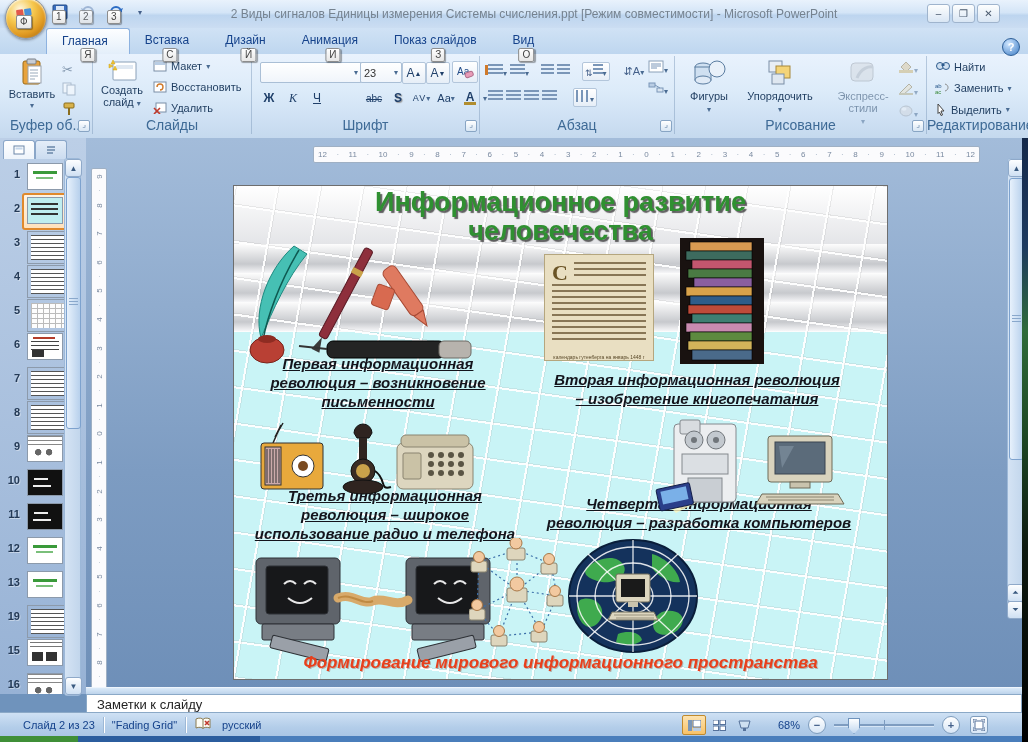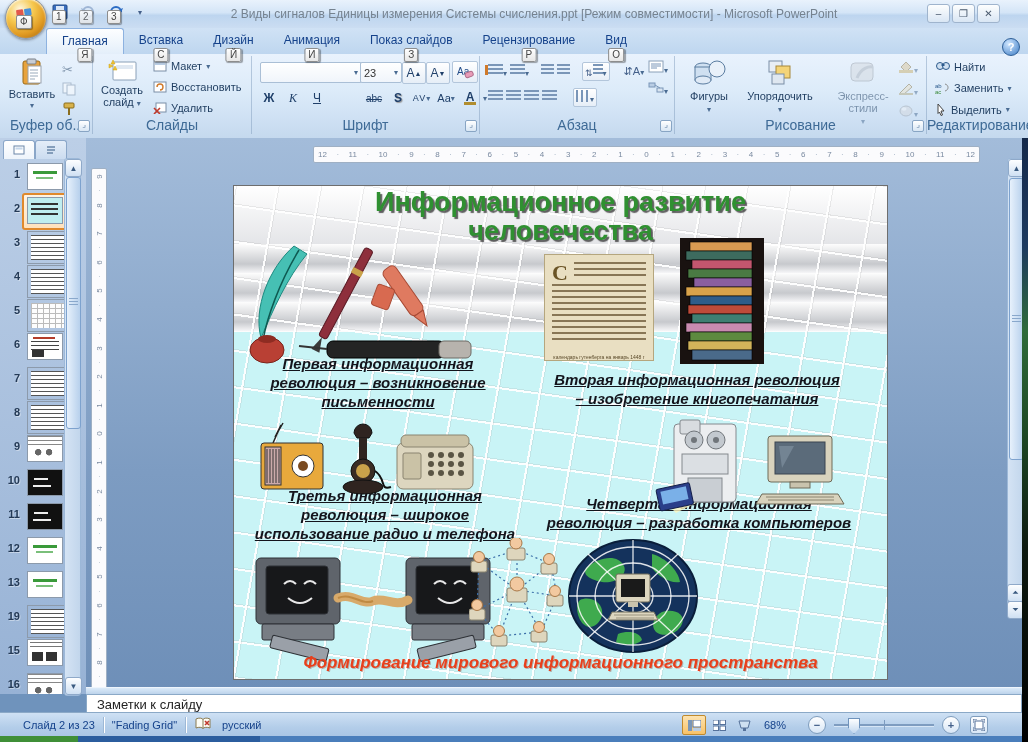--- a/index.html
+++ b/index.html
@@ -19,21 +19,21 @@
   .keytip{position:absolute;background:linear-gradient(#ffffff,#e6e6e6);border:1px solid #8d8d8d;border-radius:2px;
     font-size:10px;color:#444;padding:0 3px;line-height:12px;box-shadow:1px 1px 1px rgba(0,0,0,.35);z-index:60;}
   #qat{position:absolute;left:50px;top:3px;display:flex;gap:8px;align-items:center;z-index:30;}
   .qat-btn{width:20px;height:18px;display:flex;align-items:center;justify-content:center;}
   .win-btns{position:absolute;right:28px;top:4px;display:flex;gap:2px;}
   .win-btn{width:21px;height:17px;border:1px solid #9fb4cd;border-radius:3px;font-size:10px;color:#4a5a6e;
     background:linear-gradient(#fdfefe,#d9e6f4);display:flex;align-items:center;justify-content:center;}
   
   #tabrow{position:absolute;left:0;top:28px;width:100%;height:26px;background:linear-gradient(#d0e2f5,#bed6ef);}
   #ribbon-tabs{position:absolute;left:46px;top:0;height:26px;display:flex;}
-  .tab{position:relative;padding:5px 15px 4px 15px;font-size:12px;color:#15428b;white-space:nowrap;}
+  .tab{position:relative;padding:5px 21px 4px 15px;font-size:12px;color:#15428b;white-space:nowrap;}
   .tab.active{background:linear-gradient(#fdfeff,#eef5fc 60%,#e3eefa);border:1px solid #8db2e0;border-bottom:none;
     border-radius:3px 3px 0 0;color:#15428b;}
   .tab .keytip{bottom:-8px;left:50%;transform:translateX(-50%);}
   #help-btn{position:absolute;right:8px;top:38px;width:16px;height:16px;border-radius:50%;z-index:35;
     background:radial-gradient(circle at 35% 30%,#cfe6ff,#3f7ec6);color:#fff;font-weight:bold;font-size:11px;
     display:flex;align-items:center;justify-content:center;border:1px solid #2d5e97;}
   
   #ribbon{position:absolute;left:0;top:54px;width:100%;height:84px;
     background:linear-gradient(#e9f2fd 0%,#dcebf9 45%,#cfe1f4 75%,#c5d9ee 100%);border-bottom:1px solid #86a4c6;}
   .rgroup{position:absolute;top:2px;height:78px;border-right:1px solid rgba(130,158,190,.5);}
@@ -169,21 +169,20 @@
     </div>
   </div>
 
   <div id="tabrow">
     <div id="ribbon-tabs">
         <div class="tab active"><span>Главная</span><span class="keytip">Я</span></div>
         <div class="tab"><span>Вставка</span><span class="keytip">С</span></div>
         <div class="tab"><span>Дизайн</span><span class="keytip">Й</span></div>
         <div class="tab"><span>Анимация</span><span class="keytip">И</span></div>
         <div class="tab"><span>Показ слайдов</span><span class="keytip">З</span></div>
-        <div class="tab"><span>Рецензирование</span><span class="keytip">Р</span></div>
         <div class="tab"><span>Вид</span><span class="keytip">О</span></div>
       </div>
   </div>
   <div id="help-btn">?</div>
 
   <div id="ribbon">
 
     <div class="rgroup" style="left:2px;width:90px;">
       <div class="bigbtn" style="left:6px;top:2px;width:48px;">
         <svg width="24" height="28" viewBox="0 0 24 28">
@@ -858,21 +857,21 @@
             </g>
           </svg>
       </div>
       <div class="viewbtn">
         <svg width="13" height="11" viewBox="0 0 13 11">
             <path d="M1 1 H12 L10 8 H3 Z" fill="#cfe0f1" stroke="#55719a"></path>
             <rect x="5" y="8" width="3" height="3" fill="#55719a"></rect>
           </svg>
       </div>
     </div>
-    <span style="position:absolute;right:236px;">68%</span>
+    <span style="position:absolute;right:222px;">68%</span>
     <div class="zoom-round" style="position:absolute;right:196px;">−</div>
     <div id="zoom-slider" style="position:absolute;right:88px;">
       <div id="zoom-track"></div>
       <div id="zoom-center"></div>
       <div id="zoom-thumb"></div>
     </div>
     <div class="zoom-round" style="position:absolute;right:62px;">+</div>
     <div class="zoom-round" style="position:absolute;right:34px;border-radius:3px;">
       <svg width="12" height="12" viewBox="0 0 12 12">
           <rect x="2" y="2" width="8" height="8" fill="#fff" stroke="#55719a"></rect>

